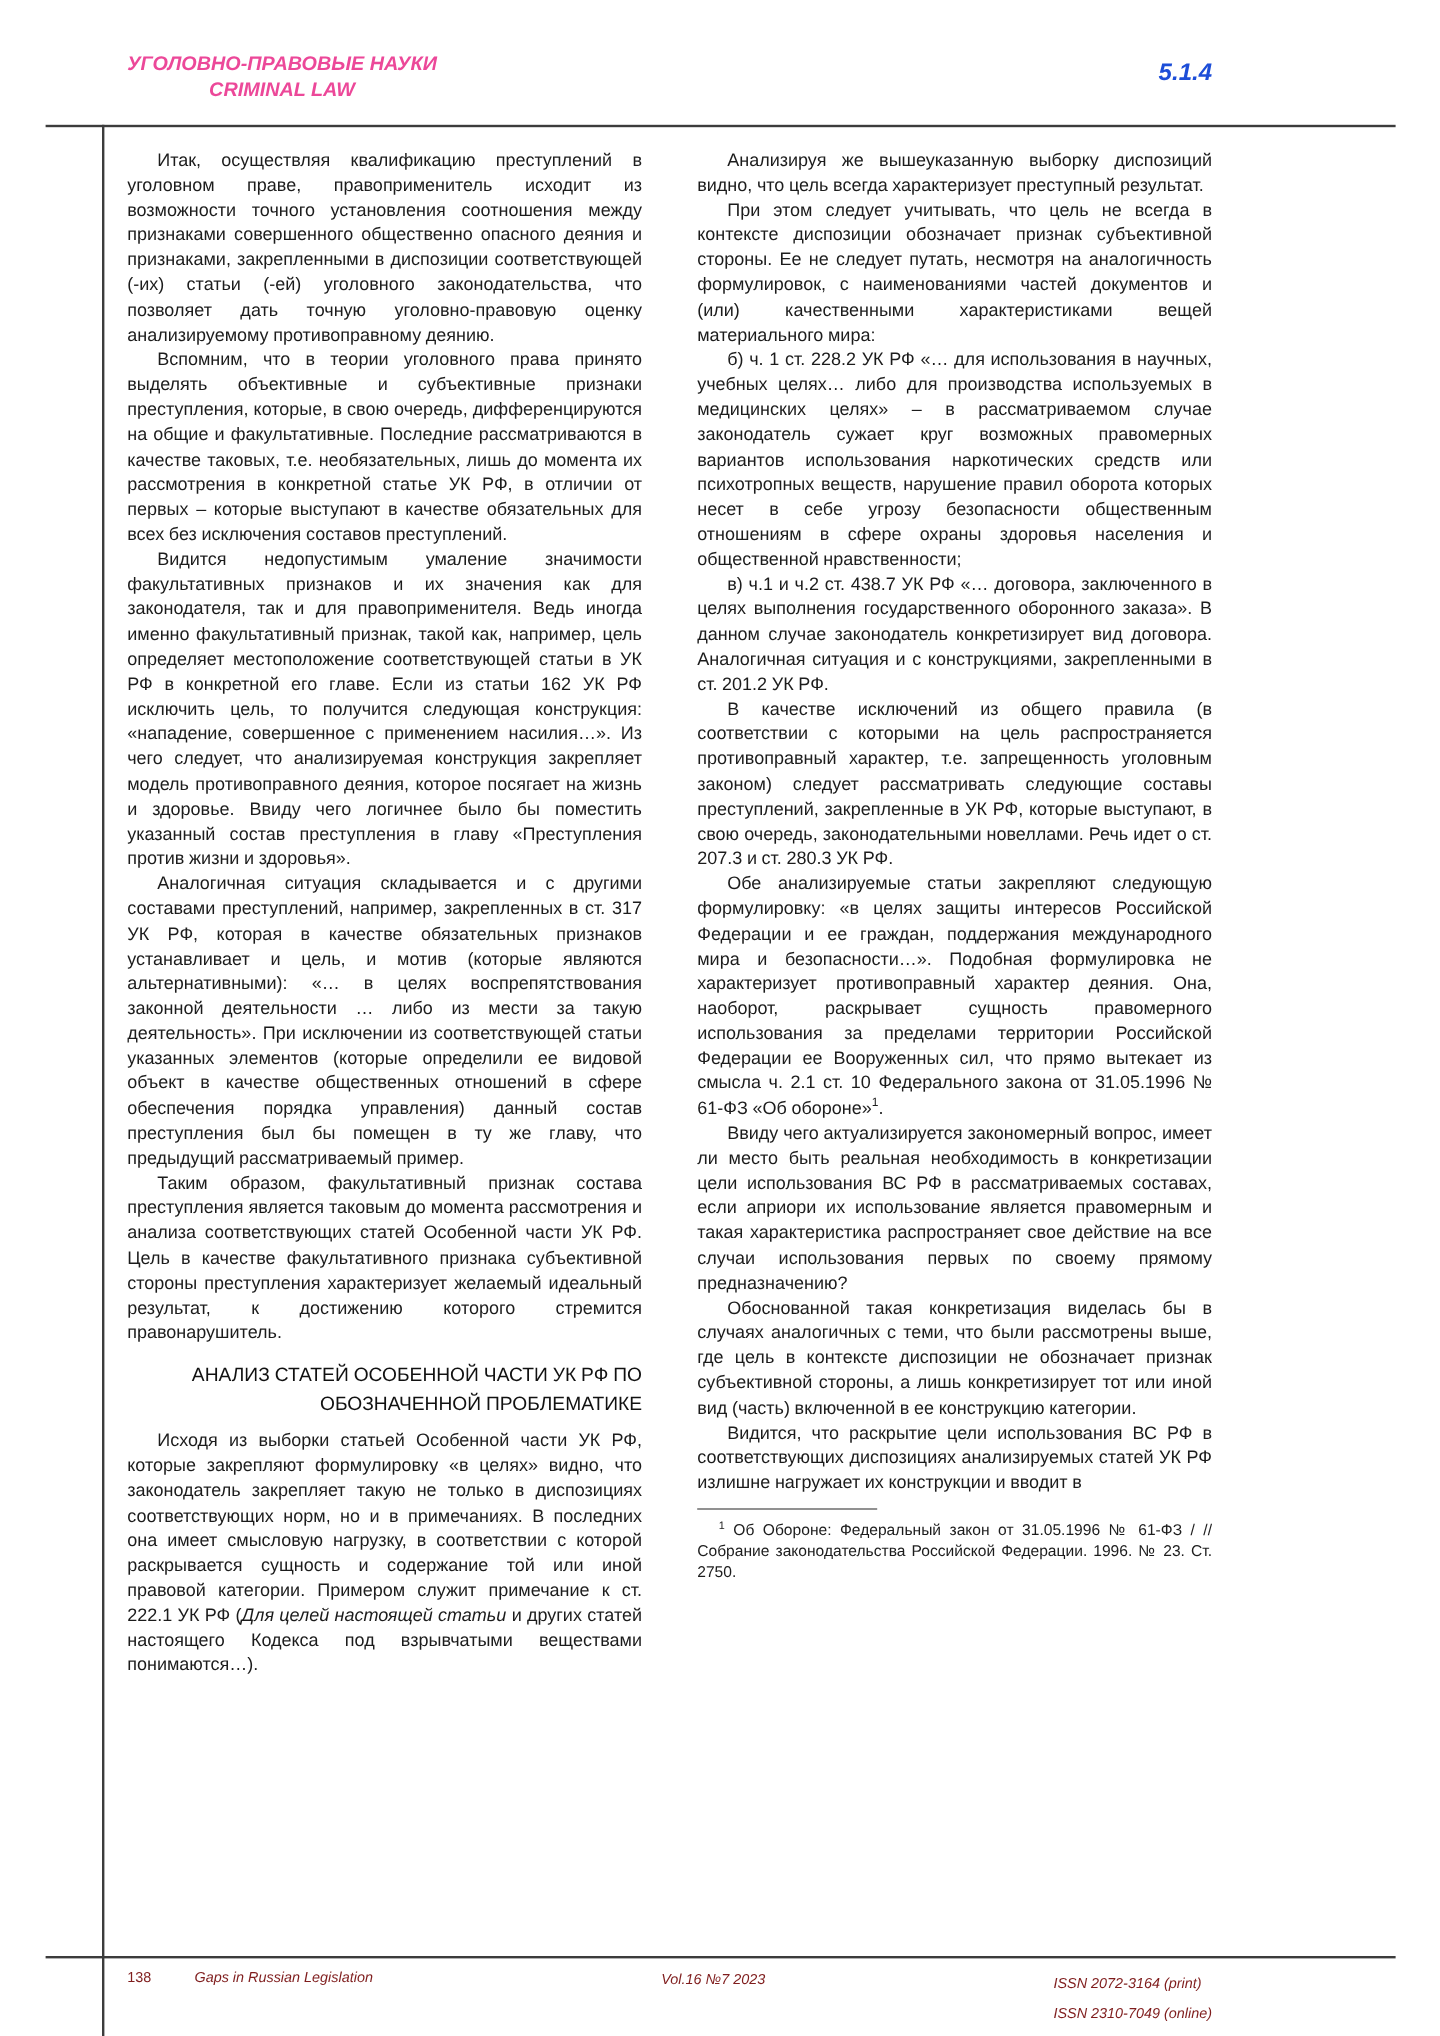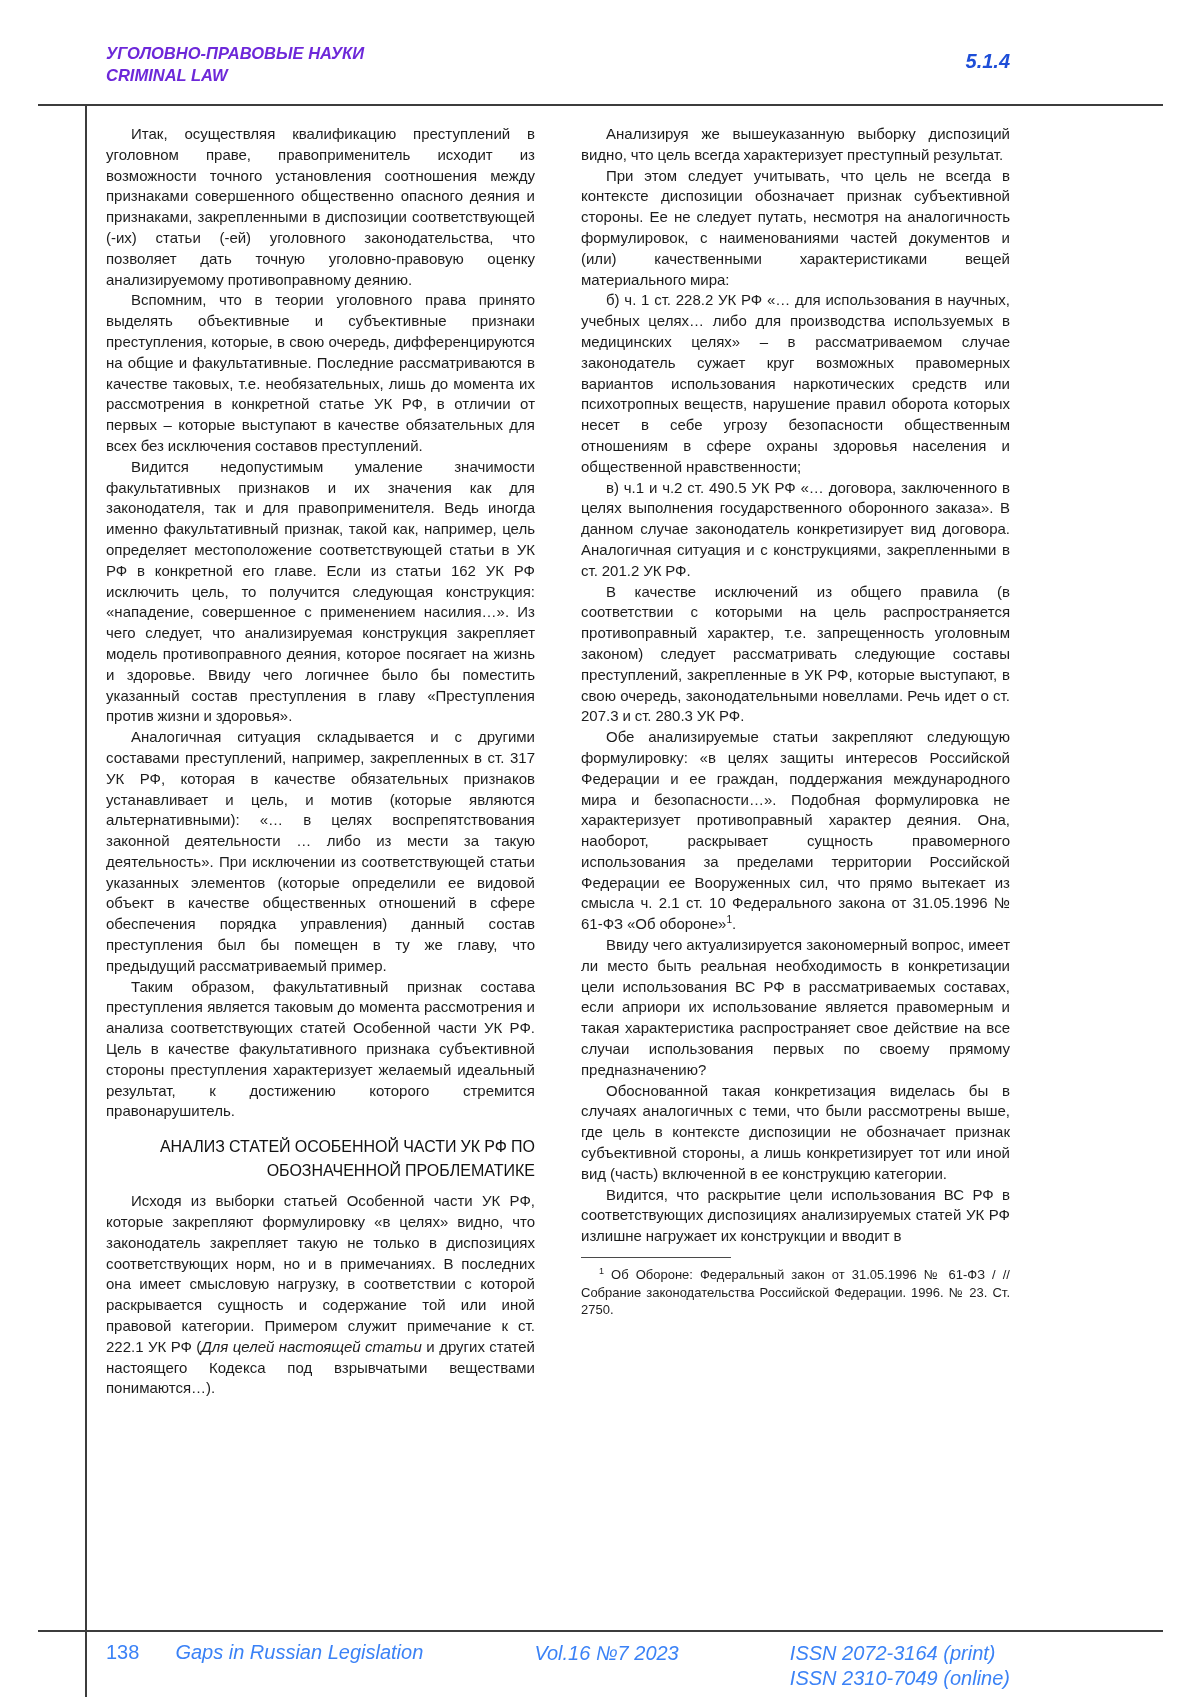--- a/index.html
+++ b/index.html
@@ -3,38 +3,38 @@
 <meta charset="utf-8">
 <style>
   *{box-sizing:border-box;}
   html,body{margin:0;padding:0;background:#ffffff;}
   .page{
     position:relative;width:1200px;height:1697px;background:#ffffff;
     font-family:"Liberation Sans","DejaVu Sans",sans-serif;color:#1c1c1c;overflow:hidden;
   }
   
   .page-header{position:absolute;top:42px;left:106px;width:904px;display:flex;justify-content:space-between;align-items:flex-start;}
-  .rubric-line{font-weight:700;font-style:italic;font-size:16.5px;line-height:22px;color:#6d28d9;}
+  .rubric-line{font-weight:700;font-style:italic;font-size:16.5px;line-height:22px;color:#ec4899;text-align:center;}
   .specialty-code{font-weight:700;font-style:italic;font-size:20px;color:#1d4ed8;padding-top:8px;}
   
   .rule-top{position:absolute;top:104px;left:38px;width:1125px;height:2px;background:#3c3c3c;}
   .rule-left{position:absolute;top:104px;left:85px;width:2px;height:1593px;background:#3c3c3c;}
   .rule-bottom{position:absolute;top:1630px;left:38px;width:1125px;height:2px;background:#3c3c3c;}
   
   .content{position:absolute;top:124px;left:106px;width:904px;height:1500px;display:flex;gap:46px;overflow:hidden;}
   .col{width:437px;text-align:justify;font-size:15px;line-height:20.8px;hyphens:auto;-webkit-hyphens:auto;word-spacing:-0.3px;}
   p.para{margin:0;text-indent:25px;}
   .em-phrase{font-style:italic;}
   .section-heading{font-size:16px;font-weight:400;line-height:23.5px;margin:13px 0 9px;text-align:right;color:#111;}
   sup.fn-mark{font-size:10px;line-height:0;vertical-align:super;}
   .footnote-sep{width:150px;height:1px;background:#4a4a4a;margin:10px 0 5px;}
   .footnote{font-size:13px;line-height:17.2px;text-align:justify;text-indent:18px;color:#1c1c1c;}
   .footnote sup{font-size:9px;vertical-align:super;}
   
-  .page-footer{position:absolute;top:1641px;left:106px;width:904px;display:flex;justify-content:space-between;font-size:20px;font-style:italic;color:#3b82f6;}
+  .page-footer{position:absolute;top:1641px;left:106px;width:904px;display:flex;justify-content:space-between;font-size:12px;font-style:italic;color:#7f1d1d;}
   .footer-left{display:flex;align-items:baseline;}
   .page-num{font-style:normal;margin-right:36px;}
   .footer-center{padding-top:1px;}
   .footer-right{text-align:left;line-height:25px;}
 </style>
 </head>
 <body>
 
 <div class="page">
 
@@ -58,21 +58,21 @@
       <p class="para">Аналогичная ситуация складывается и с другими составами преступлений, например, закрепленных в ст. 317 УК РФ, которая в качестве обязательных признаков устанавливает и цель, и мотив (которые являются альтернативными): «… в целях воспрепятствования законной деятельности … либо из мести за такую деятельность». При исключении из соответствующей статьи указанных элементов (которые определили ее видовой объект в качестве общественных отношений в сфере обеспечения порядка управления) данный состав преступления был бы помещен в ту же главу, что предыдущий рассматриваемый пример.</p>
       <p class="para">Таким образом, факультативный признак состава преступления является таковым до момента рассмотрения и анализа соответствующих статей Особенной части УК РФ. Цель в качестве факультативного признака субъективной стороны преступления характеризует желаемый идеальный результат, к достижению которого стремится правонарушитель.</p>
       <h2 class="section-heading">АНАЛИЗ СТАТЕЙ ОСОБЕННОЙ ЧАСТИ УК РФ ПО ОБОЗНАЧЕННОЙ ПРОБЛЕМАТИКЕ</h2>
       <p class="para"><span>Исходя из выборки статьей Особенной части УК РФ, которые закрепляют формулировку «в целях» видно, что законодатель закрепляет такую не только в диспозициях соответствующих норм, но и в примечаниях. В последних она имеет смысловую нагрузку, в соответствии с которой раскрывается сущность и содержание той или иной правовой категории. Примером служит примечание к ст. 222.1 УК РФ (</span><span class="em-phrase">Для целей настоящей статьи</span><span> и других статей настоящего Кодекса под взрывчатыми веществами понимаются…).</span></p>
     </section>
 
     <section class="col" lang="ru">
       <p class="para">Анализируя же вышеуказанную выборку диспозиций видно, что цель всегда характеризует преступный результат.</p>
       <p class="para">При этом следует учитывать, что цель не всегда в контексте диспозиции обозначает признак субъективной стороны. Ее не следует путать, несмотря на аналогичность формулировок, с наименованиями частей документов и (или) качественными характеристиками вещей материального мира:</p>
       <p class="para">б) ч. 1 ст. 228.2 УК РФ «… для использования в научных, учебных целях… либо для производства используемых в медицинских целях» – в рассматриваемом случае законодатель сужает круг возможных правомерных вариантов использования наркотических средств или психотропных веществ, нарушение правил оборота которых несет в себе угрозу безопасности общественным отношениям в сфере охраны здоровья населения и общественной нравственности;</p>
-      <p class="para">в) ч.1 и ч.2 ст. 490.5 УК РФ «… договора, заключенного в целях выполнения государственного оборонного заказа». В данном случае законодатель конкретизирует вид договора. Аналогичная ситуация и с конструкциями, закрепленными в ст. 201.2 УК РФ.</p>
+      <p class="para">в) ч.1 и ч.2 ст. 438.7 УК РФ «… договора, заключенного в целях выполнения государственного оборонного заказа». В данном случае законодатель конкретизирует вид договора. Аналогичная ситуация и с конструкциями, закрепленными в ст. 201.2 УК РФ.</p>
       <p class="para">В качестве исключений из общего правила (в соответствии с которыми на цель распространяется противоправный характер, т.е. запрещенность уголовным законом) следует рассматривать следующие составы преступлений, закрепленные в УК РФ, которые выступают, в свою очередь, законодательными новеллами. Речь идет о ст. 207.3 и ст. 280.3 УК РФ.</p>
       <p class="para"><span>Обе анализируемые статьи закрепляют следующую формулировку: «в целях защиты интересов Российской Федерации и ее граждан, поддержания международного мира и безопасности…». Подобная формулировка не характеризует противоправный характер деяния. Она, наоборот, раскрывает сущность правомерного использования за пределами территории Российской Федерации ее Вооруженных сил, что прямо вытекает из смысла ч. 2.1 ст. 10 Федерального закона от 31.05.1996 № 61-ФЗ «Об обороне»</span><sup class="fn-mark">1</sup><span>.</span></p>
       <p class="para">Ввиду чего актуализируется закономерный вопрос, имеет ли место быть реальная необходимость в конкретизации цели использования ВС РФ в рассматриваемых составах, если априори их использование является правомерным и такая характеристика распространяет свое действие на все случаи использования первых по своему прямому предназначению?</p>
       <p class="para">Обоснованной такая конкретизация виделась бы в случаях аналогичных с теми, что были рассмотрены выше, где цель в контексте диспозиции не обозначает признак субъективной стороны, а лишь конкретизирует тот или иной вид (часть) включенной в ее конструкцию категории.</p>
       <p class="para">Видится, что раскрытие цели использования ВС РФ в соответствующих диспозициях анализируемых статей УК РФ излишне нагружает их конструкции и вводит в</p>
       <div class="footnote-sep"></div>
       <div class="footnote"><sup>1</sup><span> Об Обороне: Федеральный закон от 31.05.1996 № 61-ФЗ / // Собрание законодательства Российской Федерации. 1996. № 23. Ст. 2750.</span></div>
     </section>
 
   </main>

